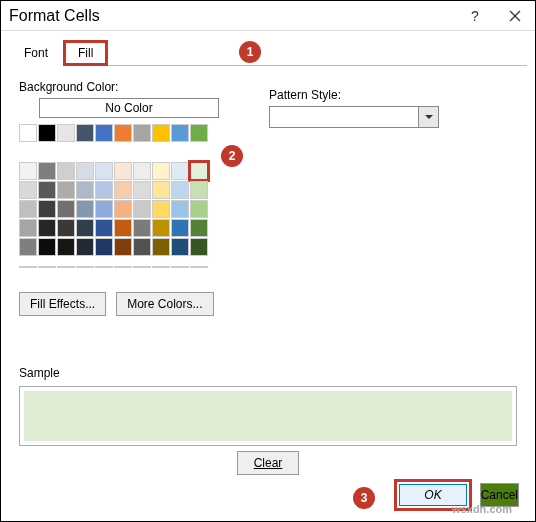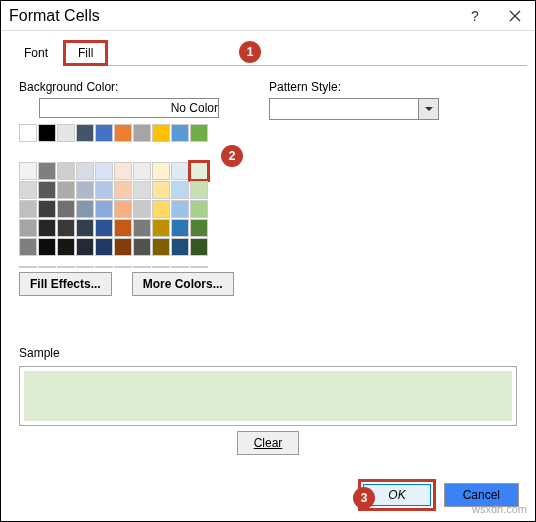--- a/index.html
+++ b/index.html
@@ -11,44 +11,44 @@
 .titlebar-btn.close { font-size: 16px; }
 .tabs { display: flex; margin: 8px 8px 0 8px; border-bottom: 1px solid #bbb; }
 .tab { padding: 5px 14px; border: 1px solid transparent; border-bottom: none; cursor: default; position: relative; top: 1px; background: #fff; }
 .tab.active { border-color: #bbb; background: #fff; }
 .tab.highlighted { border: 3px solid #c0392b; padding: 3px 12px; }
 .body { padding: 14px 18px 10px 18px; position: relative; }
 .row2 { display: flex; gap: 30px; }
 .section-left { width: 220px; }
 .section-right { flex: 1; }
 .lbl { display: block; margin-bottom: 4px; text-decoration: underline; text-decoration-color: transparent; }
-.nocolor { border: 1px solid #888; width: 180px; height: 20px; margin: 4px 0 6px 20px; text-align: right; line-height: 18px; cursor: default; }
+.nocolor { border: 1px solid #888; width: 180px; height: 20px; margin: 4px 0 6px 20px; text-align: center; line-height: 18px; cursor: default; }
 .swatch-grid { display: grid; grid-template-columns: repeat(10, 18px); grid-auto-rows: 18px; gap: 1px; margin-left: 0; }
 .swatch { border: 1px solid #ccc; cursor: default; }
 .swatch.selected { outline: 3px solid #c0392b; outline-offset: -1px; }
 .std-row { display: grid; grid-template-columns: repeat(10, 18px); gap: 1px; margin-top: 10px; }
-.btns-left { margin-top: 4px; display: flex; gap: 20px; font-weight: bold; }
+.btns-left { margin-top: 24px; display: flex; gap: 10px; }
 .pushbtn { border: 1px solid #999; background: #efefef; padding: 4px 10px; cursor: default; }
 .dropdown { display: flex; border: 1px solid #888; height: 22px; width: 170px; }
 .dropdown-text { flex: 1; padding: 2px 6px; text-align: center; }
 .dropdown-arrow { width: 20px; border-left: 1px solid #888; display: flex; align-items: center; justify-content: center; background: #e8e8e8; }
 .arrow-down { width: 0; height: 0; border-left: 4px solid transparent; border-right: 4px solid transparent; border-top: 4px solid #333; }
 .sample-box { border: 1px solid #aaa; height: 60px; margin-top: 6px; position: relative; }
 .sample-inner { position: absolute; inset: 4px; background: #dfecd4; }
 .clear-row { text-align: center; margin-top: 10px; text-decoration: underline; }
 .clear-btn { border: 1px solid #999; background: #efefef; padding: 4px 16px; }
 .footer { position: absolute; bottom: 10px; right: 16px; display: flex; gap: 8px; align-items: center; }
 .ok-btn { border: 3px solid #c0392b; padding: 2px 2px; }
 .ok-inner { border: 1px solid #0078d7; background: #e5f1fb; padding: 3px 24px; font-style: italic; }
-.cancel-btn { border: 1px solid #999; background: #3b82f6; padding: 4px 18px; }
+.cancel-btn { border: 1px solid #999; background: #4d7c0f; padding: 4px 0; }
 .callout { width: 22px; height: 22px; border-radius: 50%; background: #c0392b; color: #fff; display: flex; align-items: center; justify-content: center; font-weight: bold; font-size: 12px; position: absolute; }
 .callout1 { top: 40px; left: 238px; }
 .callout2 { top: 144px; left: 220px; }
 .callout3 { bottom: 12px; right: 160px; position: absolute; }
-.watermark { position: absolute; bottom: 6px; right: 8px; font-size: 11px; color: #aaa; z-index: 99; }
+.watermark { position: absolute; bottom: 6px; right: 23px; font-size: 11px; color: #aaa; z-index: 99; font-weight: bold; }
 .sample-lbl { margin-top: 50px; }
 </style>
 </head>
 <body>
 
 <div class="window">
 
   <div class="titlebar">
     <span class="titlebar-title">Format Cells</span>
     <div class="titlebar-btn">?</div>
@@ -156,21 +156,21 @@
             <div class="swatch" style="background: rgb(0, 32, 96);"></div>
             <div class="swatch" style="background: rgb(112, 48, 160);"></div>
           </div>
         <div class="btns-left">
           <div class="pushbtn">Fill Effects...</div>
           <div class="pushbtn">More Colors...</div>
         </div>
       </div>
 
       <div class="section-right">
-        <span class="lbl" style="display:block;">Pattern Style:</span>
+        <span class="lbl" style="margin-top:8px; display:block;">Pattern Style:</span>
         <div class="dropdown">
           <div class="dropdown-text"></div>
           <div class="dropdown-arrow">
               <div class="arrow-down"></div>
             </div>
         </div>
       </div>
     </div>
 
     <div class="sample-lbl">Sample</div>

